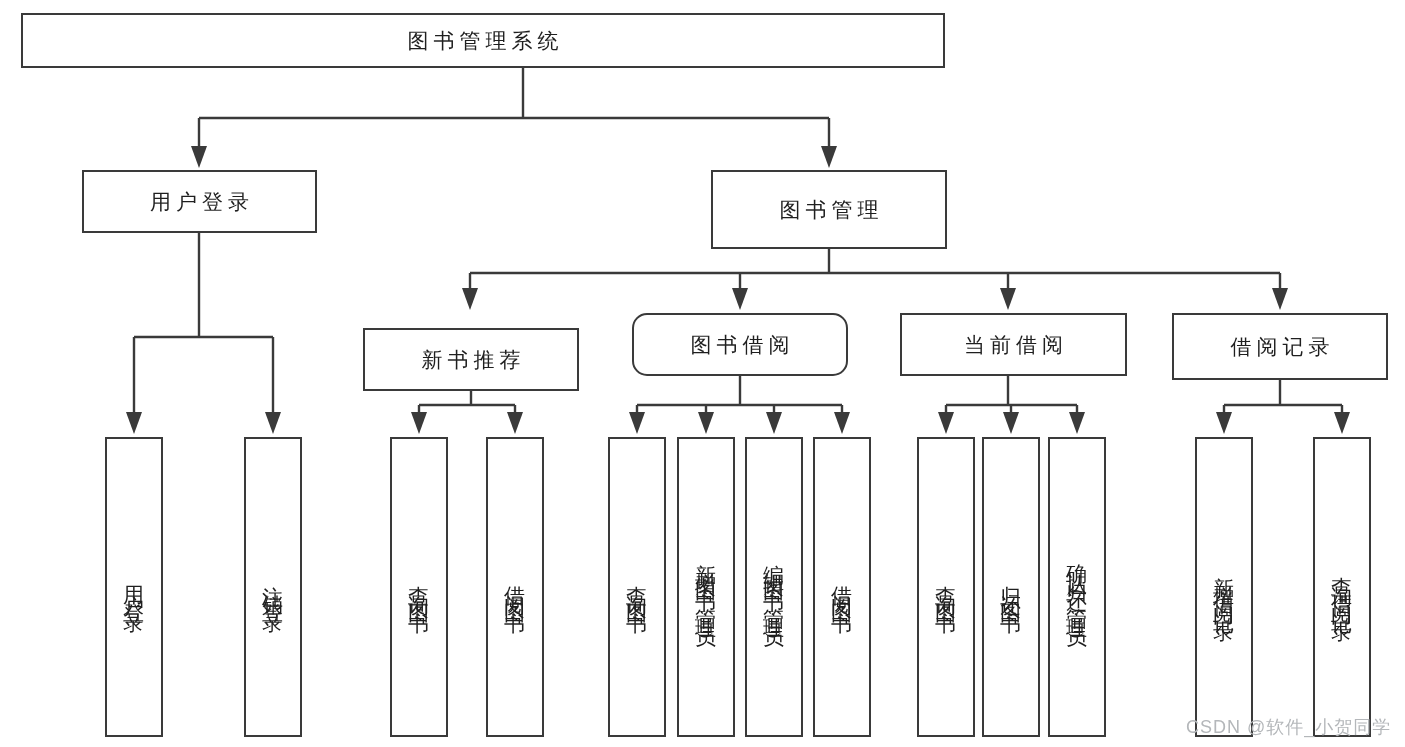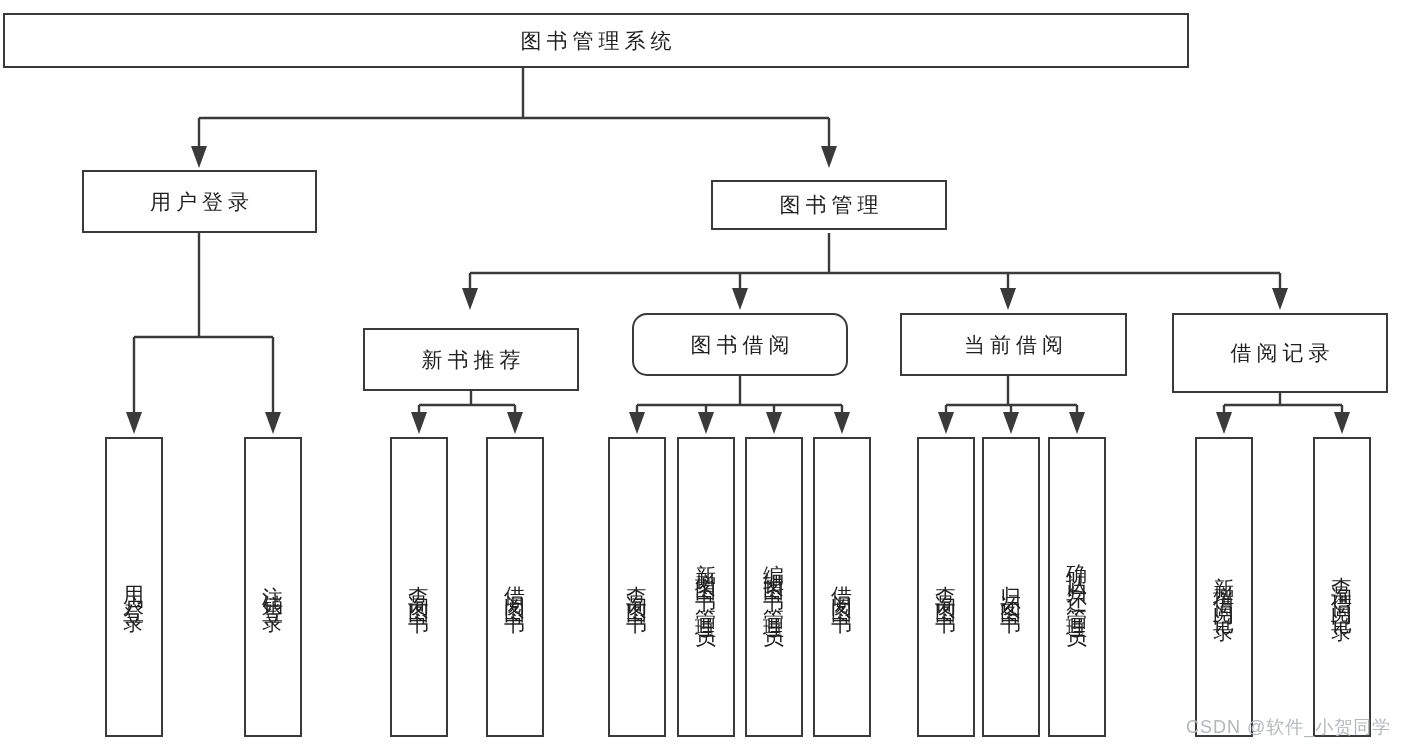--- a/index.html
+++ b/index.html
@@ -92,29 +92,29 @@
       <polygon class="ah" points="766,412 782,412 774,434"></polygon>
       <polygon class="ah" points="834,412 850,412 842,434"></polygon>
       <polygon class="ah" points="938,412 954,412 946,434"></polygon>
       <polygon class="ah" points="1003,412 1019,412 1011,434"></polygon>
       <polygon class="ah" points="1069,412 1085,412 1077,434"></polygon>
       <polygon class="ah" points="1216,412 1232,412 1224,434"></polygon>
       <polygon class="ah" points="1334,412 1350,412 1342,434"></polygon>
     </g>
   </svg>
 
-  <div class="hbox" style="left:3px;top:13px;width:1186px;height:55px;">图书管理系统</div>
+  <div class="hbox" style="left:21px;top:13px;width:924px;height:55px;">图书管理系统</div>
 
   <div class="hbox" style="left:82px;top:170px;width:235px;height:63px;">用户登录</div>
-  <div class="hbox" style="left:711px;top:170px;width:236px;height:50px;margin-top:10px;">图书管理</div>
+  <div class="hbox" style="left:711px;top:170px;width:236px;height:79px;">图书管理</div>
 
   <div class="hbox" style="left:363px;top:313px;width:216px;height:63px;margin-top:15px;">新书推荐</div>
   <div class="hbox" style="left:632px;top:313px;width:216px;height:63px;border-radius:15px;">图书借阅</div>
   <div class="hbox" style="left:900px;top:313px;width:227px;height:63px;">当前借阅</div>
-  <div class="hbox" style="left:1172px;top:313px;width:216px;height:80px;text-align:center;">借阅记录</div>
+  <div class="hbox" style="left:1172px;top:313px;width:216px;height:67px;text-align:center;">借阅记录</div>
 
   <div class="vbox" style="left:105px;">
     <span>用户登录</span>
   </div>
   <div class="vbox" style="left:244px;">
     <span>注销登录</span>
   </div>
 
   <div class="vbox" style="left:390px;">
     <span>查询图书</span>

